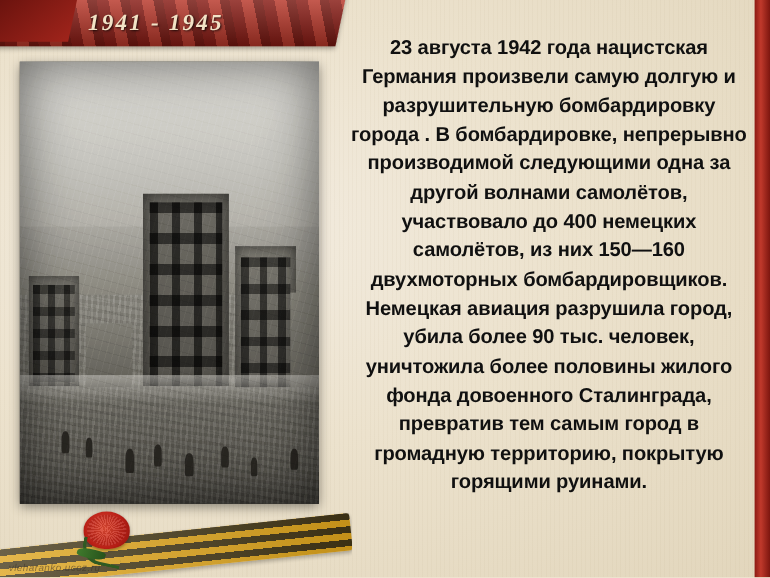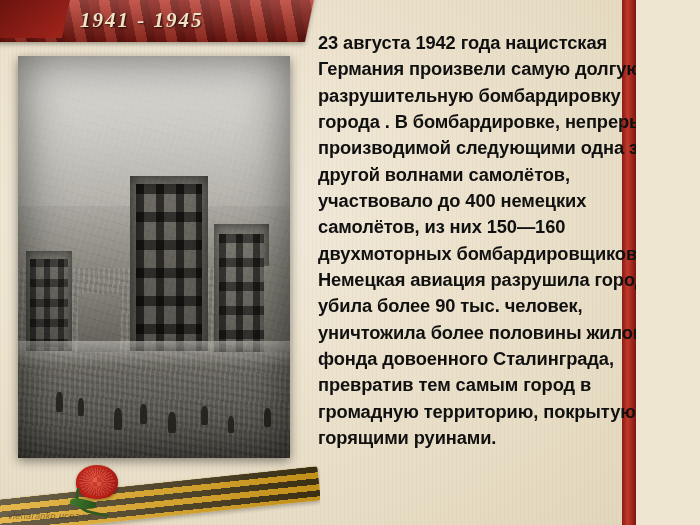--- a/index.html
+++ b/index.html
@@ -9,21 +9,21 @@
   body {
     width: 700px;
     height: 525px;
     overflow: hidden;
     font-family: "Liberation Sans", sans-serif;
     background: #efe6d2;
   }
 
   .slide {
     position: relative;
-    width: 636px;
+    width: 700px;
     height: 525px;
     background:
       radial-gradient(ellipse at 30% 40%, #f3ece0 0%, #ece2cd 45%, #e2d6bc 100%);
     overflow: hidden;
   }
 
   
   .paper-texture {
     position: absolute;
     inset: 0;
@@ -230,21 +230,21 @@
   .text-block {
     position: absolute;
     left: 318px;
     top: 30px;
     width: 362px;
     color: #101010;
     font-size: 18.3px;
     line-height: 1.44;
     font-weight: bold;
     letter-spacing: -0.1px;
-    text-align: left;
+    text-align: center;
   }
 
   
   .bottom-ribbon {
     position: absolute;
     left: -10px;
     bottom: 0;
     width: 330px;
     height: 72px;
     overflow: hidden;

